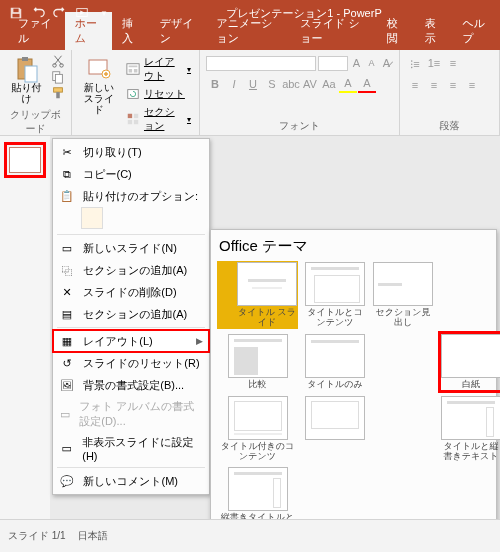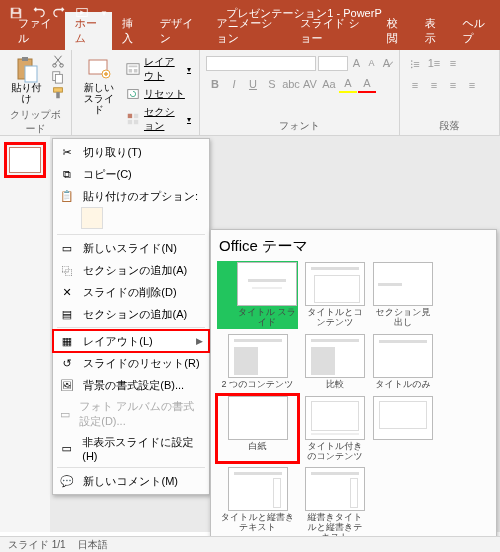--- a/index.html
+++ b/index.html
@@ -41,41 +41,41 @@
 .cm-icon { width: 16px; height: 16px; display: flex; align-items: center; justify-content: center; }
 .cm-sep { height: 1px; background: #e0e0e0; margin: 2px 4px; }
 .cm-sub { position: absolute; right: 6px; color: #666; font-size: 9px; }
 .paste-opts { padding-left: 28px; padding-bottom: 3px; display: flex; gap: 2px; }
 .paste-opt { width: 22px; height: 22px; border: 1px solid #ddd; background: #fff6e5; }
 
 .layout-panel { position: absolute; left: 210px; top: 229px; width: 287px; background: #fcfcfc; border: 1px solid #c0c0c0; box-shadow: 1px 2px 5px rgba(0,0,0,.25); padding: 4px 6px; }
 .lp-title { font-size: 15px; padding: 3px 2px 5px; }
 .lp-grid { display: grid; grid-template-columns: repeat(4, 1fr); gap: 4px 6px; }
 .lp-cell { display: flex; flex-direction: column; align-items: center; gap: 2px; cursor: pointer; padding: 1px; }
-.lp-cell.selected { background: #22c55e; padding-left: 20px; }
+.lp-cell.selected { background: #eab308; padding-left: 20px; }
 .lp-cell.highlight { outline: 3px solid #ff0000; outline-offset: -1px; }
 .lp-thumb { width: 60px; height: 44px; background: #fff; border: 1px solid #bbb; position: relative; }
 .lp-label { font-size: 9px; text-align: center; line-height: 1.1; color: #444; }
 
 
 .lt-title::before { content:""; position:absolute; left:10px; right:10px; top:16px; height:3px; background:#ddd; }
 .lt-title::after { content:""; position:absolute; left:14px; right:14px; top:24px; height:2px; background:#eee; }
 .lt-content::before { content:""; position:absolute; left:5px; right:5px; top:4px; height:3px; background:#ddd; }
 .lt-content::after { content:""; position:absolute; left:8px; top:12px; width:44px; height:26px; border:1px solid #ddd; background:linear-gradient(#fff,#fff); }
 .lt-section::before { content:""; position:absolute; left:4px; top:20px; right:30px; height:3px; background:#ddd; }
 .lt-two::before, .lt-compare::before { content:""; position:absolute; left:5px; right:5px; top:4px; height:3px; background:#ddd; }
 .lt-two::after { content:""; position:absolute; left:5px; top:12px; width:22px; height:26px; border:1px solid #ddd; box-shadow:27px 0 0 #fff,27px 0 0 0 #ddd inset; }
 .lt-titleonly::before { content:""; position:absolute; left:5px; right:5px; top:5px; height:3px; background:#ddd; }
 .lt-caption::before { content:""; position:absolute; left:5px; top:4px; width:46px; height:28px; border:1px solid #ddd; }
 .lt-caption::after { content:""; position:absolute; left:5px; right:5px; bottom:4px; height:2px; background:#eee; }
 .lt-pic::before { content:""; position:absolute; left:5px; top:4px; width:46px; height:26px; border:1px solid #ddd; }
 .lt-vert::before { content:""; position:absolute; left:5px; right:5px; top:4px; height:3px; background:#ddd; }
 .lt-vert::after { content:""; position:absolute; right:6px; top:10px; width:6px; height:28px; border:1px solid #ddd; }
 
-.statusbar { position: absolute; bottom: 0; left: 0; right: 0; height: 16px; background: #f3f3f3; border-top: 1px solid #d4d4d4; display: flex; align-items: center; padding: 0 8px; gap: 12px; font-size: 10px; color: #555; }
+.statusbar { position: absolute; bottom: 0; left: 0; right: 0; height: 33px; background: #f3f3f3; border-top: 1px solid #d4d4d4; display: flex; align-items: center; padding: 0 8px; gap: 12px; font-size: 10px; color: #555; }
 
 svg { display: block; }
 </style>
 </head>
 <body>
 
 <div class="titlebar">
   <div class="qat">
     <span class="qat-icon">
         <svg width="14" height="14" viewBox="0 0 16 16">
@@ -339,24 +339,20 @@
         <div class="lp-thumb lt-content"></div>
         <div class="lp-label">タイトルとコンテンツ</div>
       </div>
     <div class="lp-cell">
         <div class="lp-thumb lt-section"></div>
         <div class="lp-label">セクション見出し</div>
       </div>
     <div></div>
     <div class="lp-cell">
         <div class="lp-thumb lt-two"></div>
-        <div class="lp-label">2 つのコンテンツ</div>
-      </div>
-    <div class="lp-cell">
-        <div class="lp-thumb lt-two"></div>
         <div class="lp-label">比較</div>
       </div>
     <div class="lp-cell">
         <div class="lp-thumb lt-titleonly"></div>
         <div class="lp-label">タイトルのみ</div>
       </div>
     <div></div>
     <div class="lp-cell highlight">
         <div class="lp-thumb"></div>
         <div class="lp-label">白紙</div>

